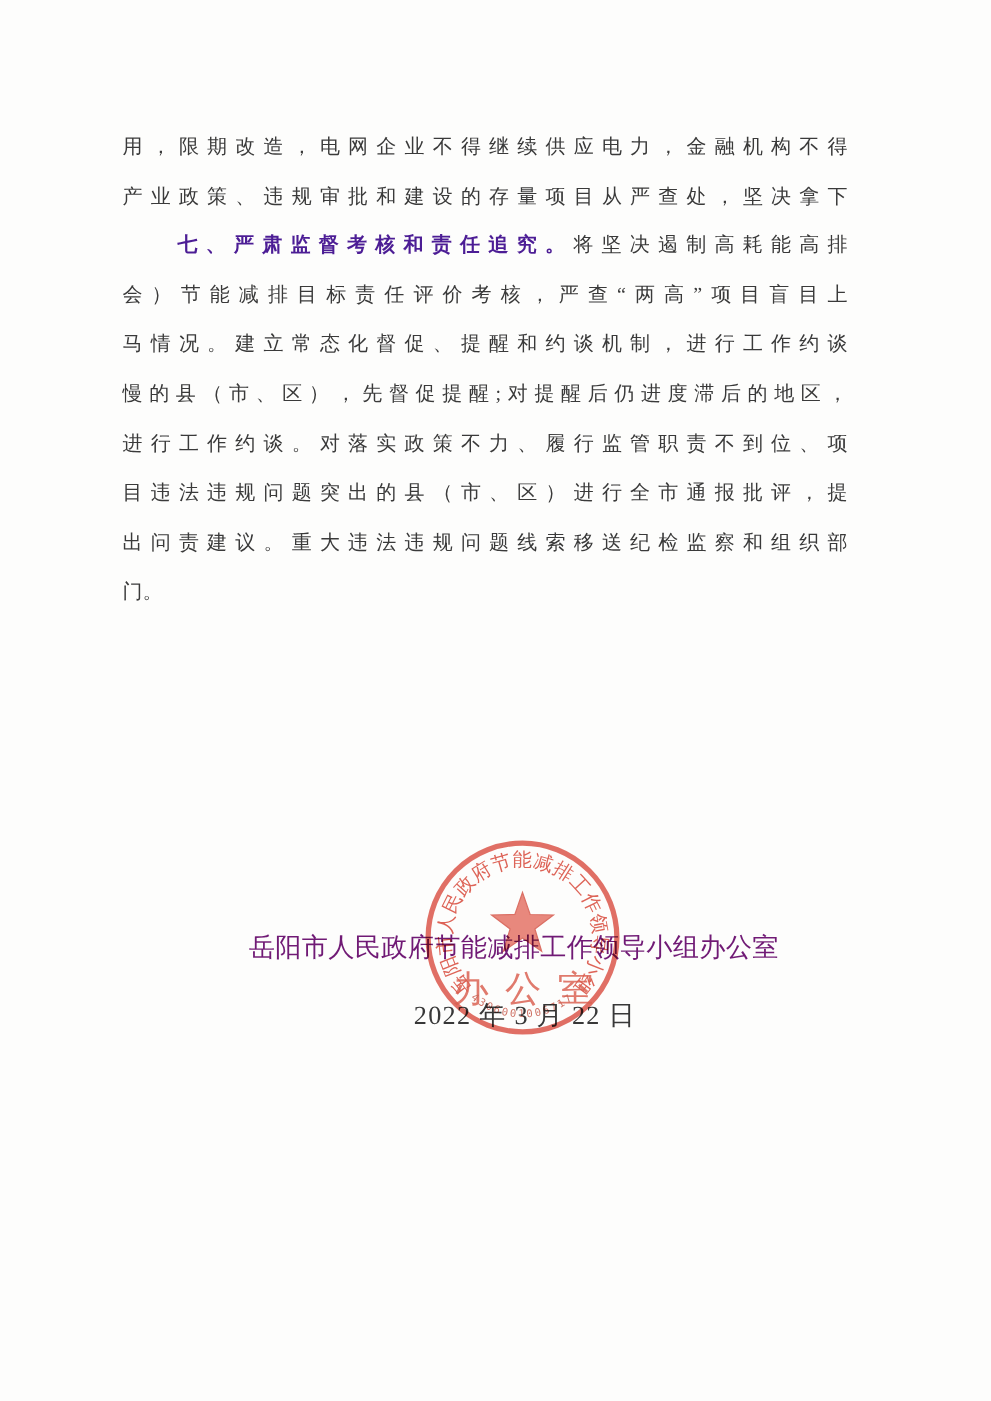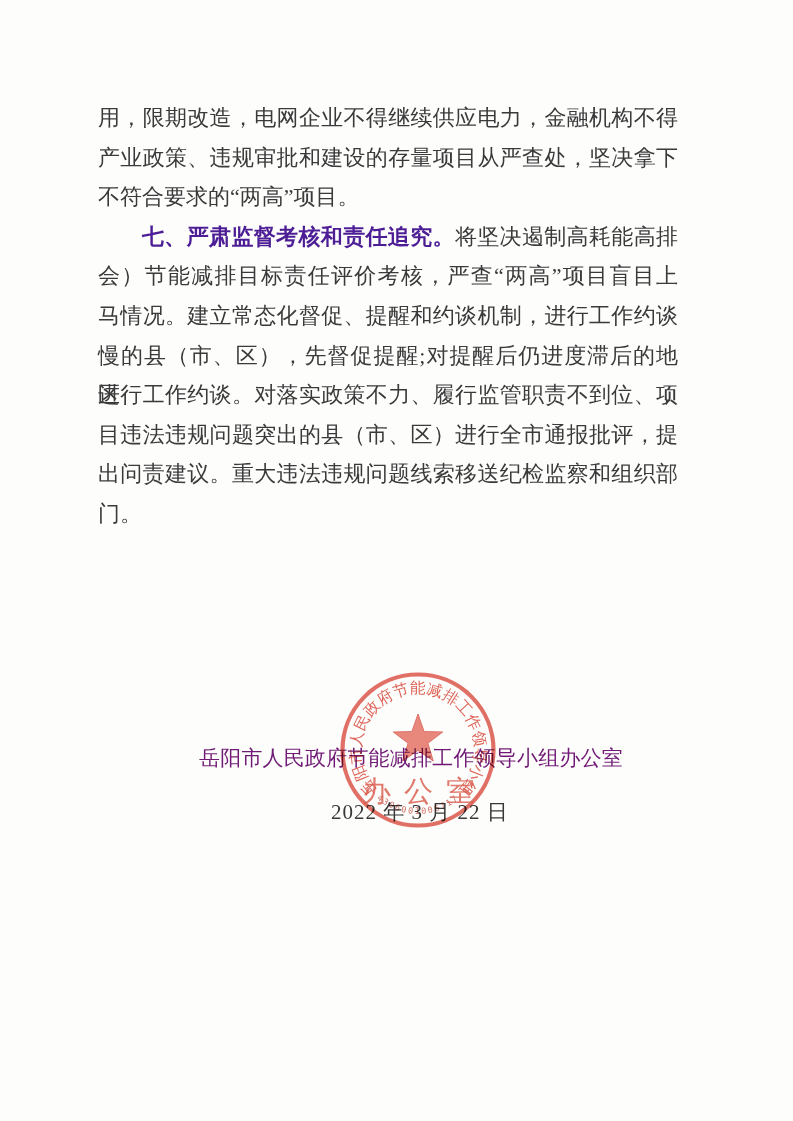--- a/index.html
+++ b/index.html
@@ -8,21 +8,21 @@
     width:793px; height:1121px;
     margin:0 auto;
     background:#fdfdfc;
     font-family:"Liberation Serif","DejaVu Serif",serif;
     color:#3a3a3a;
     overflow:hidden;
   }
   .body-text {
     position:absolute;
     left:98px; top:98px; width:580px;
-    font-size:22px;
+    font-size:16px;
     line-height:39.6px;
   }
   .line {
     text-align:justify;
     text-align-last:justify;
     height:39.6px;
     overflow:visible;
   }
   .line.end {
     text-align-last:left;
@@ -81,21 +81,20 @@
   }
 </style>
 </head>
 <body>
 
 <div class="page">
 
   <div class="body-text">
     <div class="line">用，限期改造，电网企业不得继续供应电力，金融机构不得</div>
     <div class="line">产业政策、违规审批和建设的存量项目从严查处，坚决拿下</div>
-    <div class="line end">不符合要求的“两高”项目。</div>
     <div class="line indent"><span class="section-heading">七、严肃监督考核和责任追究。</span><span>将坚决遏制高耗能高排</span></div>
     <div class="line">会）节能减排目标责任评价考核，严查“两高”项目盲目上</div>
     <div class="line">马情况。建立常态化督促、提醒和约谈机制，进行工作约谈</div>
     <div class="line">慢的县（市、区），先督促提醒;对提醒后仍进度滞后的地区，</div>
     <div class="line">进行工作约谈。对落实政策不力、履行监管职责不到位、项</div>
     <div class="line">目违法违规问题突出的县（市、区）进行全市通报批评，提</div>
     <div class="line">出问责建议。重大违法违规问题线索移送纪检监察和组织部</div>
     <div class="line end">门。</div>
   </div>
 

